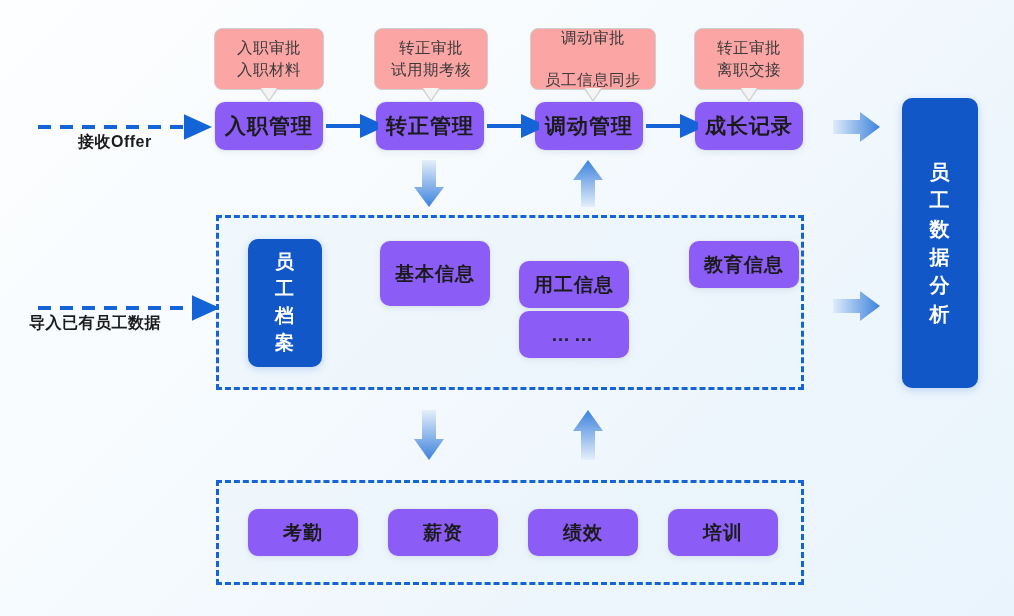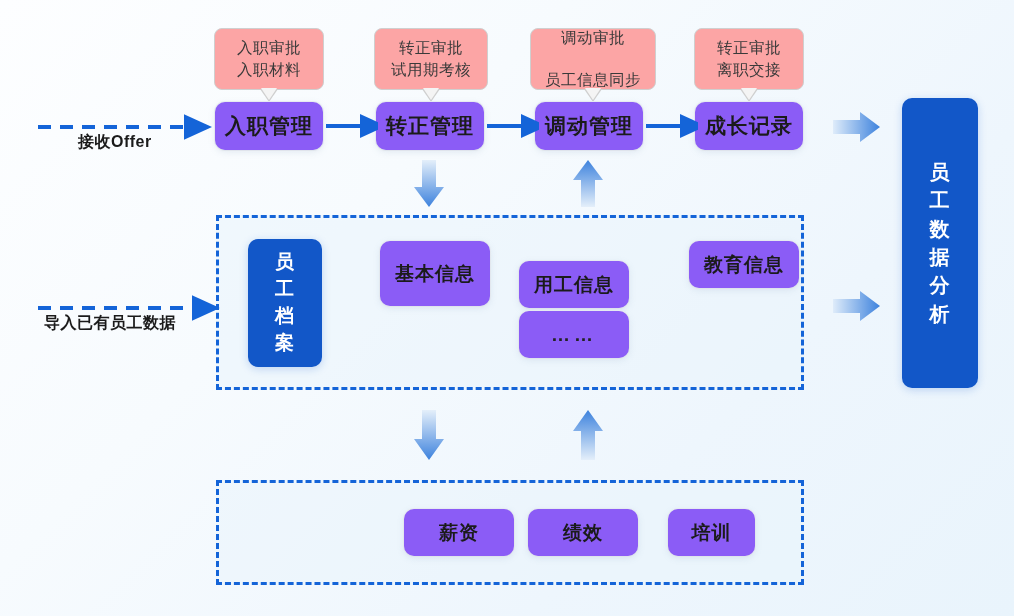--- a/index.html
+++ b/index.html
@@ -115,21 +115,21 @@
 
   <svg class="abs" style="left:36px; top:112px;" width="176" height="32">
     <defs>
       <marker id="arrowheadBlue1" markerWidth="7" markerHeight="7" refX="1" refY="3.2" orient="auto">
         <polygon points="0,0 7,3.2 0,6.4" fill="#1464d8"></polygon>
       </marker>
     </defs>
     <line x1="2" y1="15" x2="152" y2="15" stroke="#1464d8" stroke-width="4" stroke-dasharray="13,9" marker-end="url(#arrowheadBlue1)"></line>
   </svg>
 
-  <div class="abs side-label" style="left:44px; top:281px;">导入已有员工数据</div>
+  <div class="abs side-label" style="left:29px; top:281px;">导入已有员工数据</div>
 
   <svg class="abs" style="left:36px; top:293px;" width="185" height="32">
     <defs>
       <marker id="arrowheadBlue2" markerWidth="7" markerHeight="7" refX="1" refY="3.2" orient="auto">
         <polygon points="0,0 7,3.2 0,6.4" fill="#1464d8"></polygon>
       </marker>
     </defs>
     <line x1="2" y1="15" x2="160" y2="15" stroke="#1464d8" stroke-width="4" stroke-dasharray="13,9" marker-end="url(#arrowheadBlue2)"></line>
   </svg>
 
@@ -269,26 +269,27 @@
       <linearGradient id="gradVU2" x1="0" y1="1" x2="0" y2="0">
         <stop offset="0%" stop-color="#e4effa"></stop>
         <stop offset="100%" stop-color="#3d82dd"></stop>
       </linearGradient>
     </defs>
     <polygon points="11,50 25,50 25,21 33,21 18,0 3,21 11,21" fill="url(#gradVU2)"></polygon>
   </svg>
 
   <div class="abs dashed-group" style="left:216px; top:480px; width:588px; height:105px;"></div>
 
-
-  <div class="abs card tag" style="left:404px; top:509px; width:110px; height:47px;">薪资</div>
+  <div class="abs card tag" style="left:248px; top:509px; width:110px; height:47px;">考勤</div>
+
+  <div class="abs card tag" style="left:388px; top:509px; width:110px; height:47px;">薪资</div>
 
   <div class="abs card tag" style="left:528px; top:509px; width:110px; height:47px;">绩效</div>
 
-  <div class="abs card tag" style="left:668px; top:509px; width:87px; height:47px;">培训</div>
+  <div class="abs card tag" style="left:668px; top:509px; width:110px; height:47px;">培训</div>
 
   <div class="abs blue-panel big" style="left:902px; top:98px; width:76px; height:290px;">
     <span class="vchar">员</span>
     <span class="vchar">工</span>
     <span class="vchar">数</span>
     <span class="vchar">据</span>
     <span class="vchar">分</span>
     <span class="vchar">析</span>
   </div>
 

